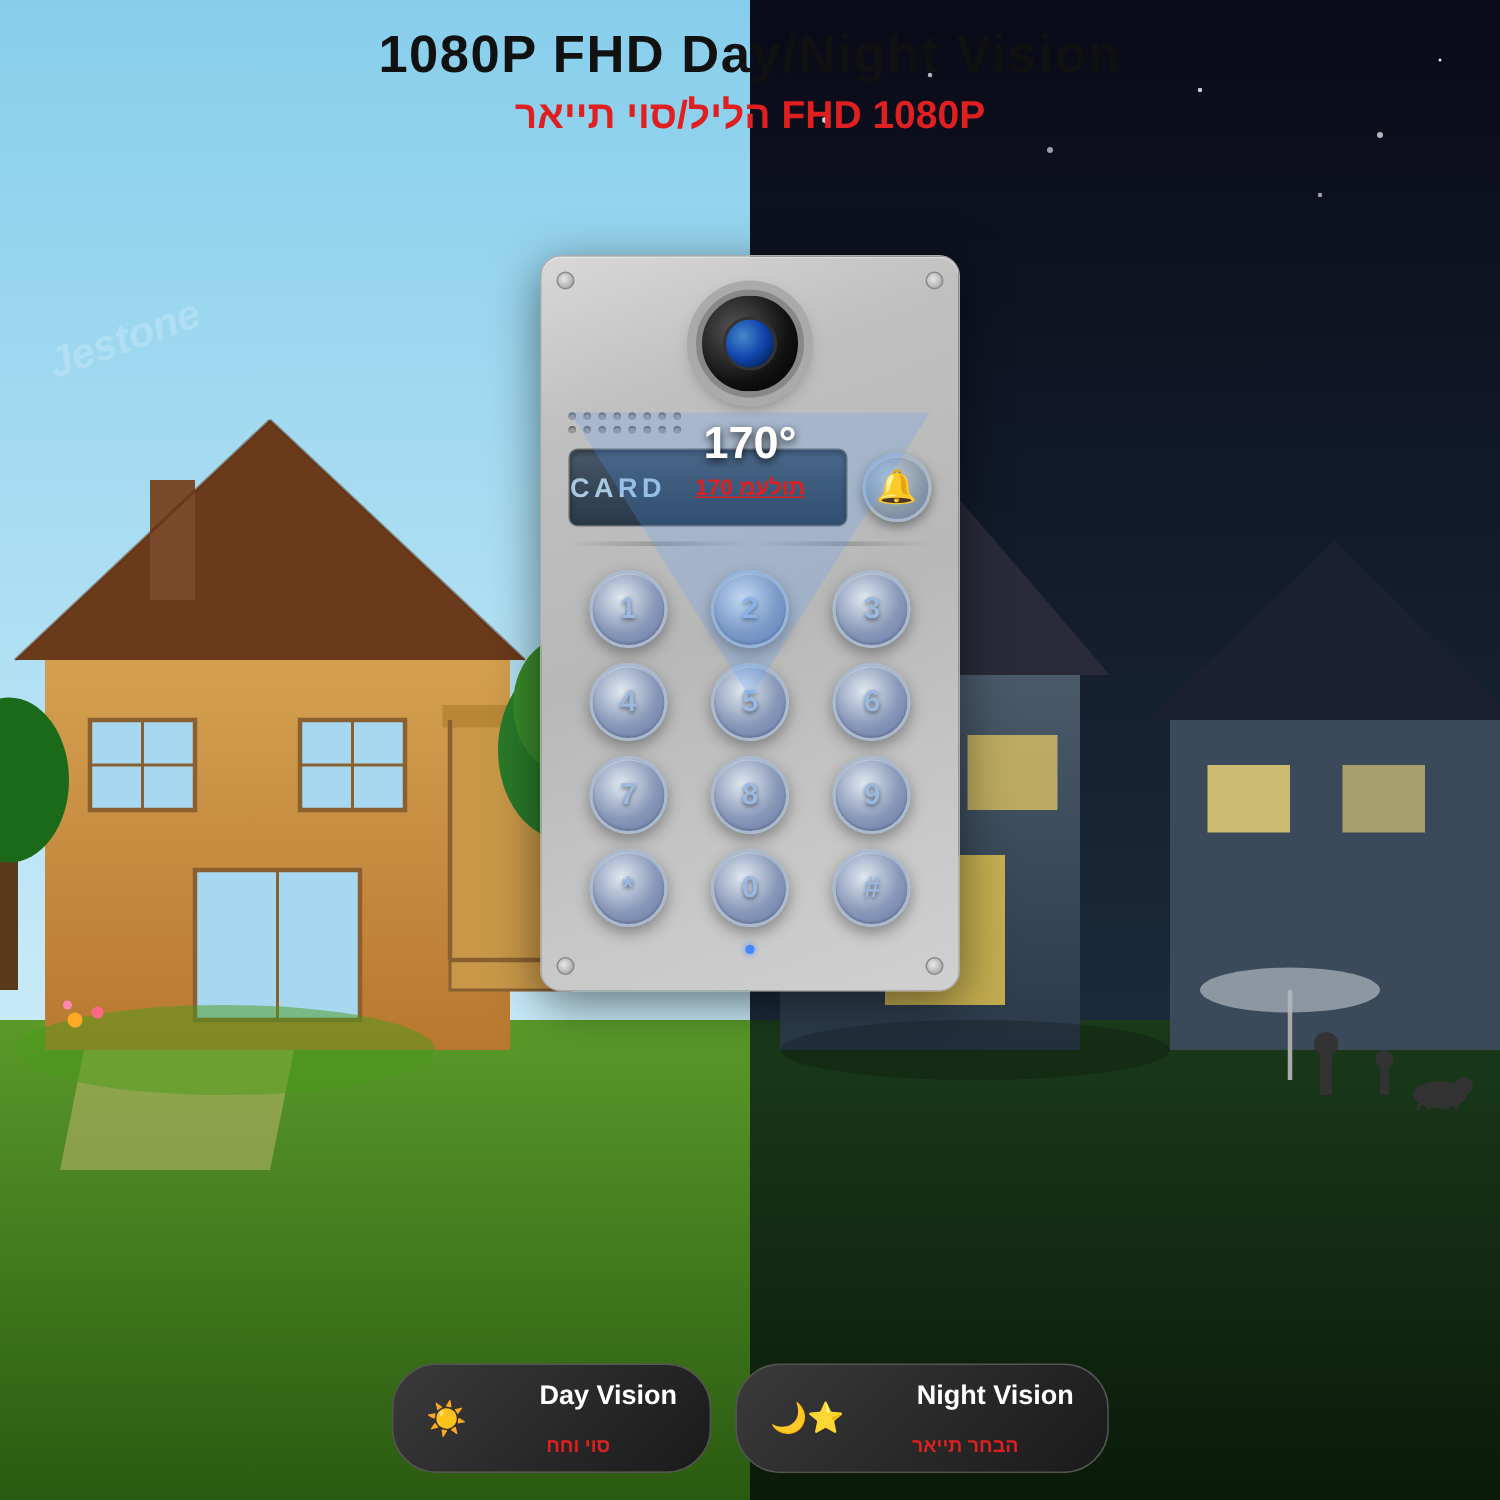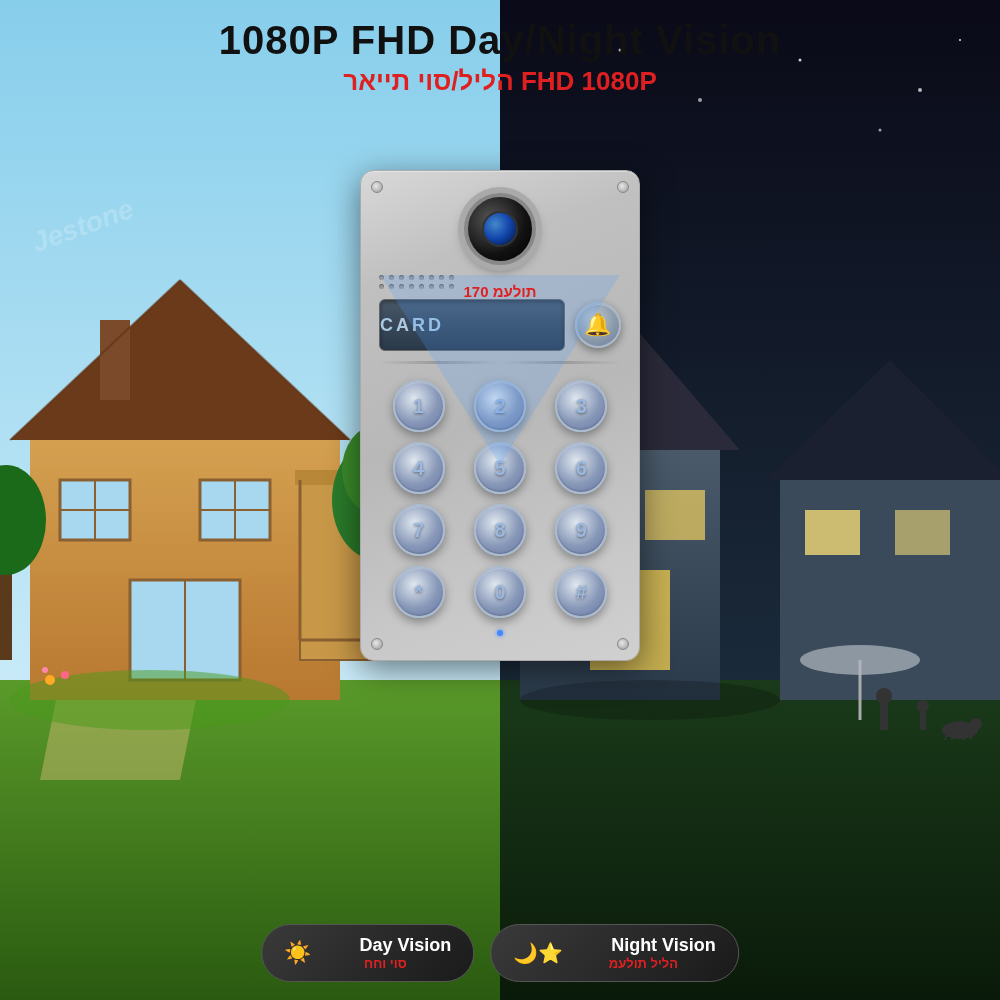--- a/index.html
+++ b/index.html
@@ -15,21 +15,21 @@
     .header {
       position: absolute;
       top: 0;
       left: 0;
       width: 100%;
       text-align: center;
       padding-top: 18px;
       z-index: 10;
     }
     .title-main {
-      font-size: 40px;
+      font-size: 35px;
       font-weight: 900;
       color: #111;
       letter-spacing: 1px;
       line-height: 1.1;
     }
     .title-hebrew {
       font-size: 26px;
       font-weight: 800;
       color: #e02020;
       margin-top: 4px;
@@ -235,20 +235,21 @@
       color: #fff;
       display: block;
       margin-left: 40px;
     }
     .badge-text-sub {
       font-size: 13px;
       font-weight: 600;
       color: #e02020;
       display: block;
       text-align: center;
+      margin-top: 15px;
     }
     .badge-icon {
       font-size: 22px;
       color: #ffdd44;
     }
     .badge-icon-night {
       font-size: 20px;
       color: #aaccff;
     }
 
@@ -437,21 +438,22 @@
   <div class="title-main">1080P FHD Day/Night Vision</div>
   <div class="title-hebrew">הליל/סוי תייאר FHD 1080P</div>
 </div>
 
 <div style="position:absolute;top:275px;left:50%;transform:translateX(-50%);z-index:25;text-align:center;pointer-events:none;width:300px;">
 
   <div style="position:absolute;top:0;left:50%;transform:translateX(-50%);width:0;height:0;
               border-left:120px solid transparent;border-right:120px solid transparent;
               border-top:190px solid rgba(80,160,255,0.22);z-index:0;"></div>
   <div style="position:relative;z-index:1;padding-top:4px;">
-    <span style="font-size:15px;font-weight:700;color:#e02020;display:block;margin-top:4px;">תולעמ 170</span>
+    <span style="font-size:30px;font-weight:900;color:#fff;text-shadow:0 2px 6px rgba(0,0,0,0.8);display:block;">170°</span>
+    <span style="font-size:15px;font-weight:700;color:#e02020;display:block;margin-top:4px;text-decoration:underline;">תולעמ 170</span>
   </div>
 </div>
 
 <div class="device-wrapper">
   <div class="device">
 
     <div class="screw screw-tl"></div>
     <div class="screw screw-tr"></div>
     <div class="screw screw-bl"></div>
     <div class="screw screw-br"></div>
@@ -540,16 +542,16 @@
     <span class="badge-icon">☀️</span>
     <div>
       <span class="badge-text-main">Day Vision</span>
       <span class="badge-text-sub">סוי וחח</span>
     </div>
   </div>
   <div class="badge badge-night">
     <span class="badge-icon-night">🌙⭐</span>
     <div>
       <span class="badge-text-main">Night Vision</span>
-      <span class="badge-text-sub">הליל תולעמ</span>
+      <span class="badge-text-sub">הבחר תייאר</span>
     </div>
   </div>
 </div>
 
 </body></html>

